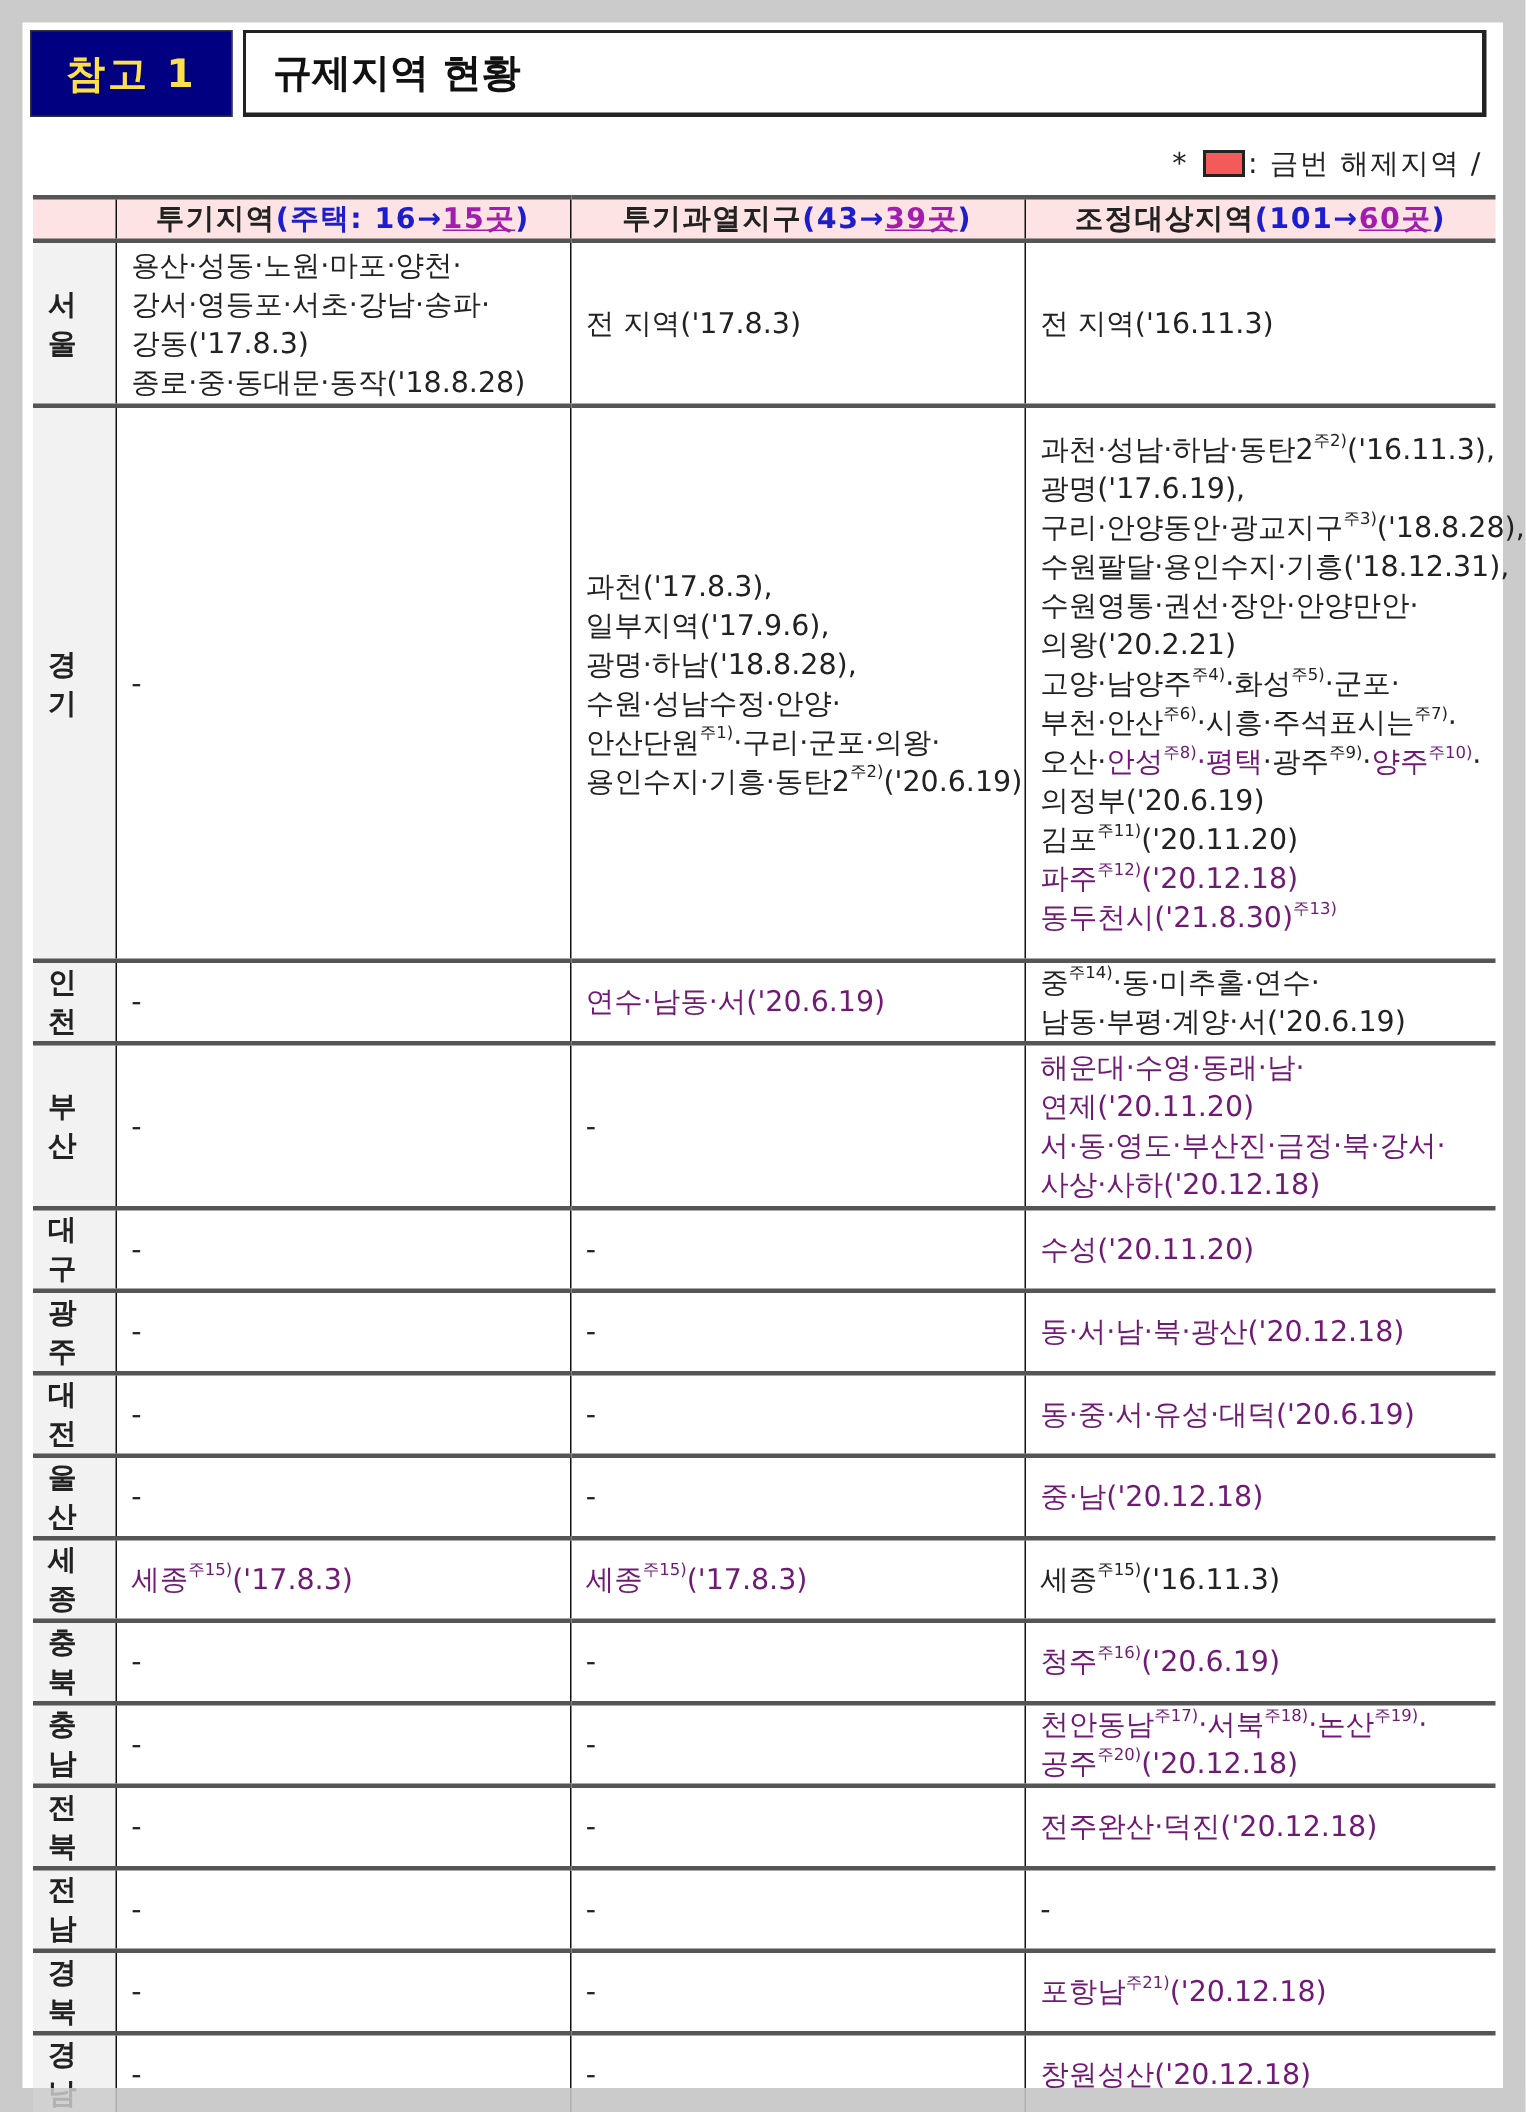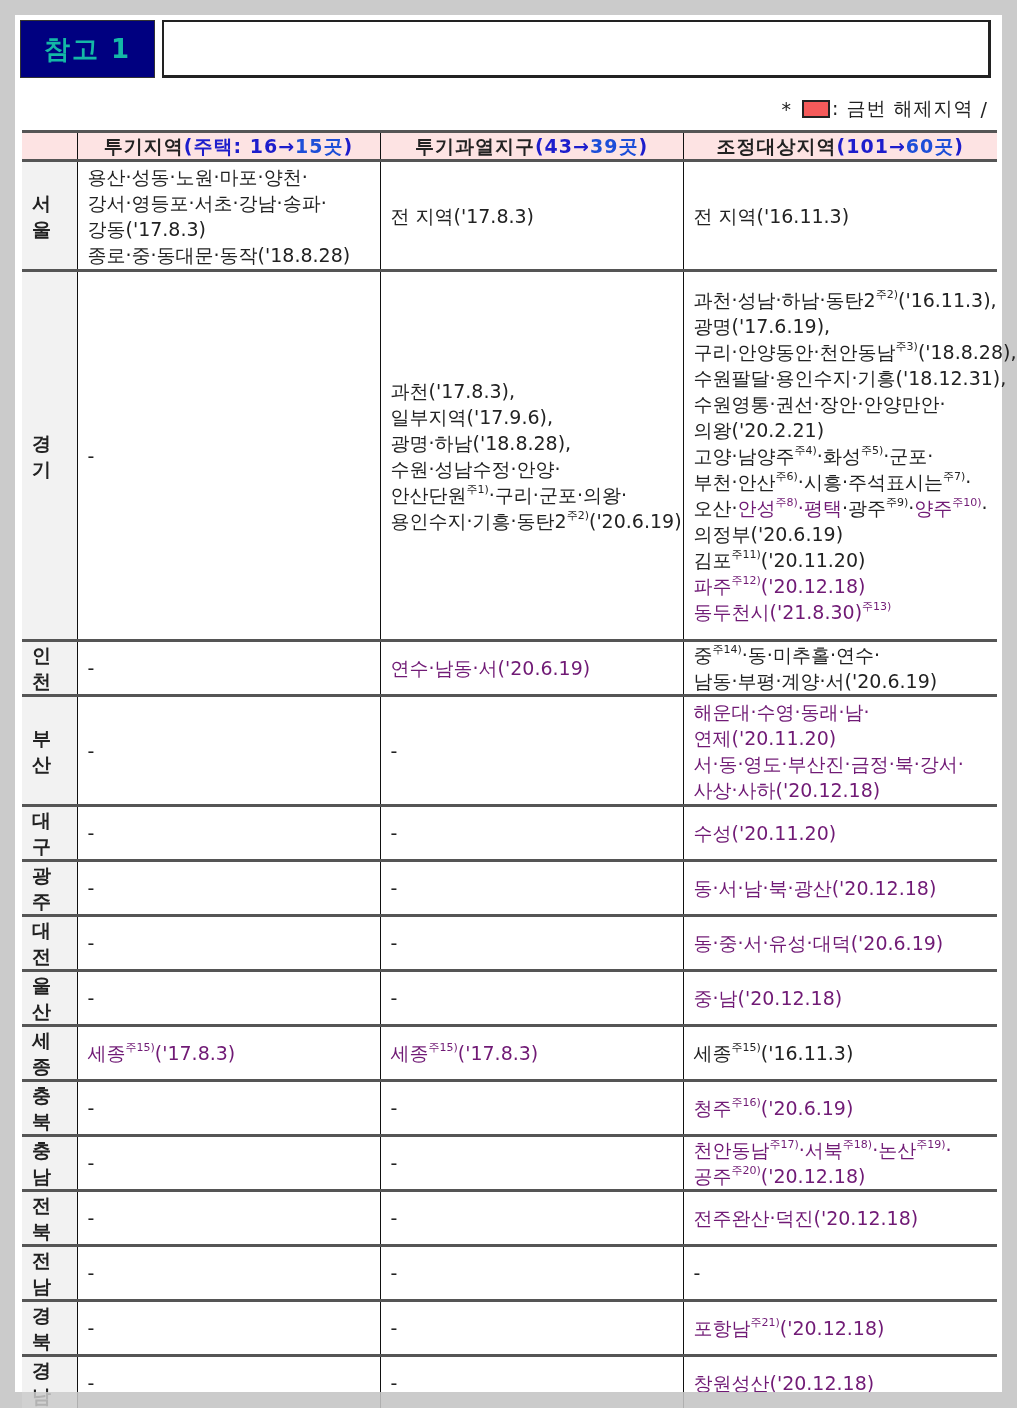--- a/index.html
+++ b/index.html
@@ -9,21 +9,21 @@
     font-family: "DejaVu Sans", "Liberation Sans", sans-serif;
     position: relative;
   }
   .page {
     position: absolute; left: 15px; top: 15px; width: 987px; height: 1377px;
     background: #ffffff;
   }
   .ref-box {
     position: absolute; left: 20px; top: 20px; width: 133px; height: 56px;
     background: #000080; border: 1px solid #333;
-    color: #14b8a6; font-weight: bold; font-size: 26px;
+    color: #fde047; font-weight: bold; font-size: 26px;
     display: flex; align-items: center; justify-content: center; letter-spacing: 2px;
   }
   .title-box {
     position: absolute; left: 162px; top: 20px; width: 829px; height: 54px;
     border: 2px solid #222; border-right-width: 3px; border-bottom-width: 3px;
     background: #fff; display: flex; align-items: center; padding-left: 18px;
     font-size: 26px; font-weight: bold; color: #111;
     box-sizing: border-box; height: 58px;
   }
   .title-box .date { color: #1d1dcc; margin-left: 14px; font-size: 24px; letter-spacing: -1px; }
@@ -45,21 +45,21 @@
     padding: 0 0 0 10px; vertical-align: middle;
     font-size: 19px; line-height: 26px; color: #222; text-align: left;
   }
   table.grid td:first-child, table.grid th:first-child { border-left: none; }
   table.grid td:last-child, table.grid th:last-child { border-right: none; }
   table.grid th {
     background: #fde3e3; font-weight: bold; text-align: center; padding: 0;
     height: 22px; font-size: 19px; letter-spacing: 1px;
   }
   th .blue { color: #1d1dcc; margin-top: 21px; }
-  th .red { color: #1d4ed8; }
+  th .red { color: #a21caf; text-decoration: underline; }
   td.region {
     background: #f2f2f2; text-align: center; padding: 0; font-weight: bold;
     font-size: 20px; line-height: 25px; color: #222;
   }
   td.region span { display: block; }
   .red-text { color: #701a75; }
   .line { display: block; white-space: nowrap; }
   .center { text-align: left; }
   sup { font-size: 11px; line-height: 0; vertical-align: 9px; }
   .bottom-band {
@@ -70,20 +70,21 @@
 </head>
 <body>
 
 <div class="page"></div>
 
 <div class="ref-box">
   <span>참고 1</span>
 </div>
 
 <div class="title-box">
+  <span>규제지역 현황</span>
 </div>
 
 <div class="note">
   <span>*</span>
   <span class="swatch"></span>
   <span>: 금번 해제지역</span>
   <span style="white-space:pre"> / </span>
 </div>
 
 <table class="grid">
@@ -138,21 +139,21 @@
           <span class="line"><span>과천('17.8.3),</span></span>
           <span class="line"><span>일부지역('17.9.6),</span></span>
           <span class="line"><span>광명·하남('18.8.28),</span></span>
           <span class="line"><span>수원·성남수정·안양·</span></span>
           <span class="line"><span>안산단원</span><sup>주1)</sup><span>·구리·군포·의왕·</span></span>
           <span class="line"><span>용인수지·기흥·동탄2</span><sup>주2)</sup><span>('20.6.19)</span></span>
         </td>
         <td>
           <span class="line"><span>과천·성남·하남·동탄2</span><sup>주2)</sup><span>('16.11.3),</span></span>
           <span class="line"><span>광명('17.6.19),</span></span>
-          <span class="line"><span>구리·안양동안·천안동남</span><sup>주3)</sup><span>('18.8.28),</span></span>
+          <span class="line"><span>구리·안양동안·광교지구</span><sup>주3)</sup><span>('18.8.28),</span></span>
           <span class="line"><span>수원팔달·용인수지·기흥('18.12.31),</span></span>
           <span class="line"><span>수원영통·권선·장안·안양만안·</span></span>
           <span class="line"><span>의왕('20.2.21)</span></span>
           <span class="line"><span>고양·남양주</span><sup>주4)</sup><span>·화성</span><sup>주5)</sup><span>·군포·</span></span>
           <span class="line"><span>부천·안산</span><sup>주6)</sup><span>·시흥·주석표시는</span><sup>주7)</sup><span>·</span></span>
           <span class="line"><span>오산·</span><span class="red-text">안성</span><sup class="red-text">주8)</sup><span class="red-text">·평택</span><span>·광주</span><sup>주9)</sup><span>·</span><span class="red-text">양주</span><sup class="red-text">주10)</sup><span>·</span></span>
           <span class="line"><span>의정부('20.6.19)</span></span>
           <span class="line"><span>김포</span><sup>주11)</sup><span>('20.11.20)</span></span>
           <span class="line red-text"><span>파주</span><sup>주12)</sup><span>('20.12.18)</span></span>
           <span class="line red-text"><span>동두천시('21.8.30)</span><sup>주13)</sup><span></span></span>

